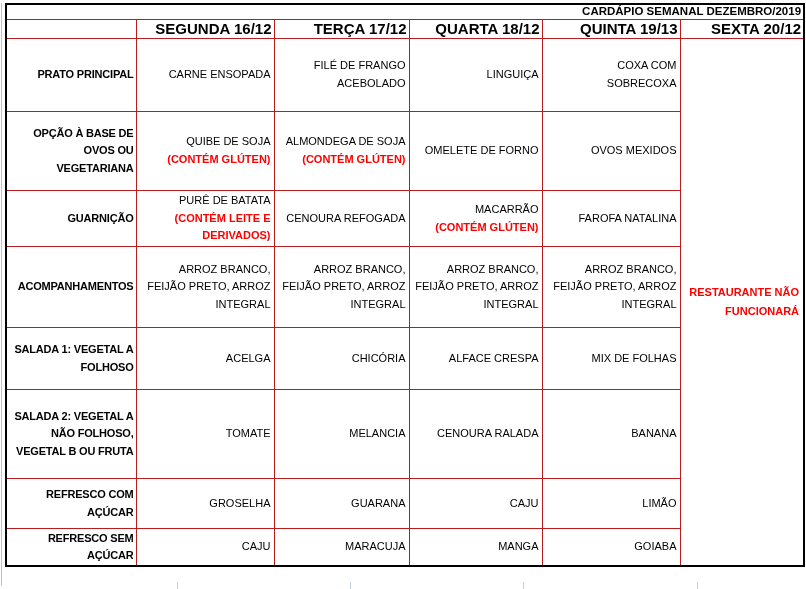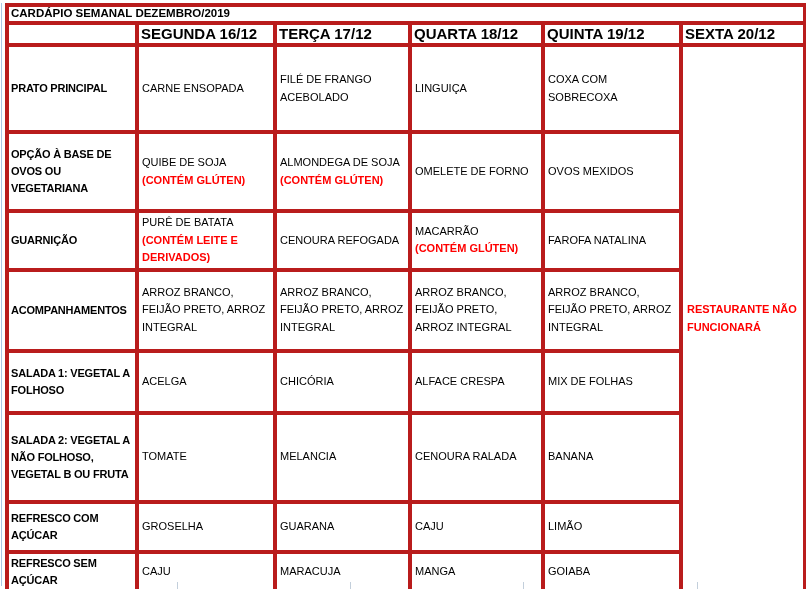--- a/index.html
+++ b/index.html
@@ -32,22 +32,22 @@
   table.menu-table {
     position: absolute;
     left: 5px;
     top: 3px;
     width: 798px;
     border-collapse: collapse;
     table-layout: fixed;
     border: 2px solid #000000;
   }
   td, th {
-    border: 4px solid #b91c1c;
-    text-align: left;
+    border: 1px solid #b91c1c;
+    text-align: right;
     vertical-align: middle;
     padding: 1px 3px;
     font-size: 11px;
     line-height: 1.6;
     overflow: hidden;
     word-wrap: break-word;
   }
   tr.title-row td {
     height: 14px;
     font-weight: bold;
@@ -80,21 +80,21 @@
   span.warning:empty {
     display: none;
   }
   td.friday-cell {
     color: #FF0000;
     font-weight: bold;
     font-size: 11px;
     line-height: 1.7;
     padding: 9px 4px;
   }
-  tr.r1 { height: 87px; }
+  tr.r1 { height: 73px; }
   tr.r2 { height: 79px; }
   tr.r3 { height: 56px; }
   tr.r4 { height: 81px; }
   tr.r5 { height: 62px; margin-left: 48px; }
   tr.r6 { height: 89px; }
   tr.r7 { height: 50px; }
   tr.r8 { height: 32px; }
 </style>
 </head>
 <body>
@@ -114,21 +114,21 @@
   <tbody>
       <tr class="title-row">
     <td colspan="6">CARDÁPIO SEMANAL DEZEMBRO/2019</td>
   </tr>
 
   <tr class="header-row">
     <th></th>
     <th>SEGUNDA 16/12</th>
     <th>TERÇA 17/12</th>
     <th>QUARTA 18/12</th>
-    <th>QUINTA 19/12</th>
+    <th>QUINTA 19/13</th>
     <th>SEXTA 20/12</th>
   </tr>
 
   <tr class="r1">
     <td class="row-label">PRATO PRINCIPAL</td>
     <td class="menu-cell"><span class="cell-text">CARNE ENSOPADA</span></td>
     <td class="menu-cell"><span class="cell-text">FILÉ DE FRANGO ACEBOLADO</span></td>
     <td class="menu-cell"><span class="cell-text">LINGUIÇA</span></td>
     <td class="menu-cell"><span class="cell-text">COXA COM SOBRECOXA</span></td>
     <td class="friday-cell" rowspan="8">RESTAURANTE NÃO FUNCIONARÁ</td>

